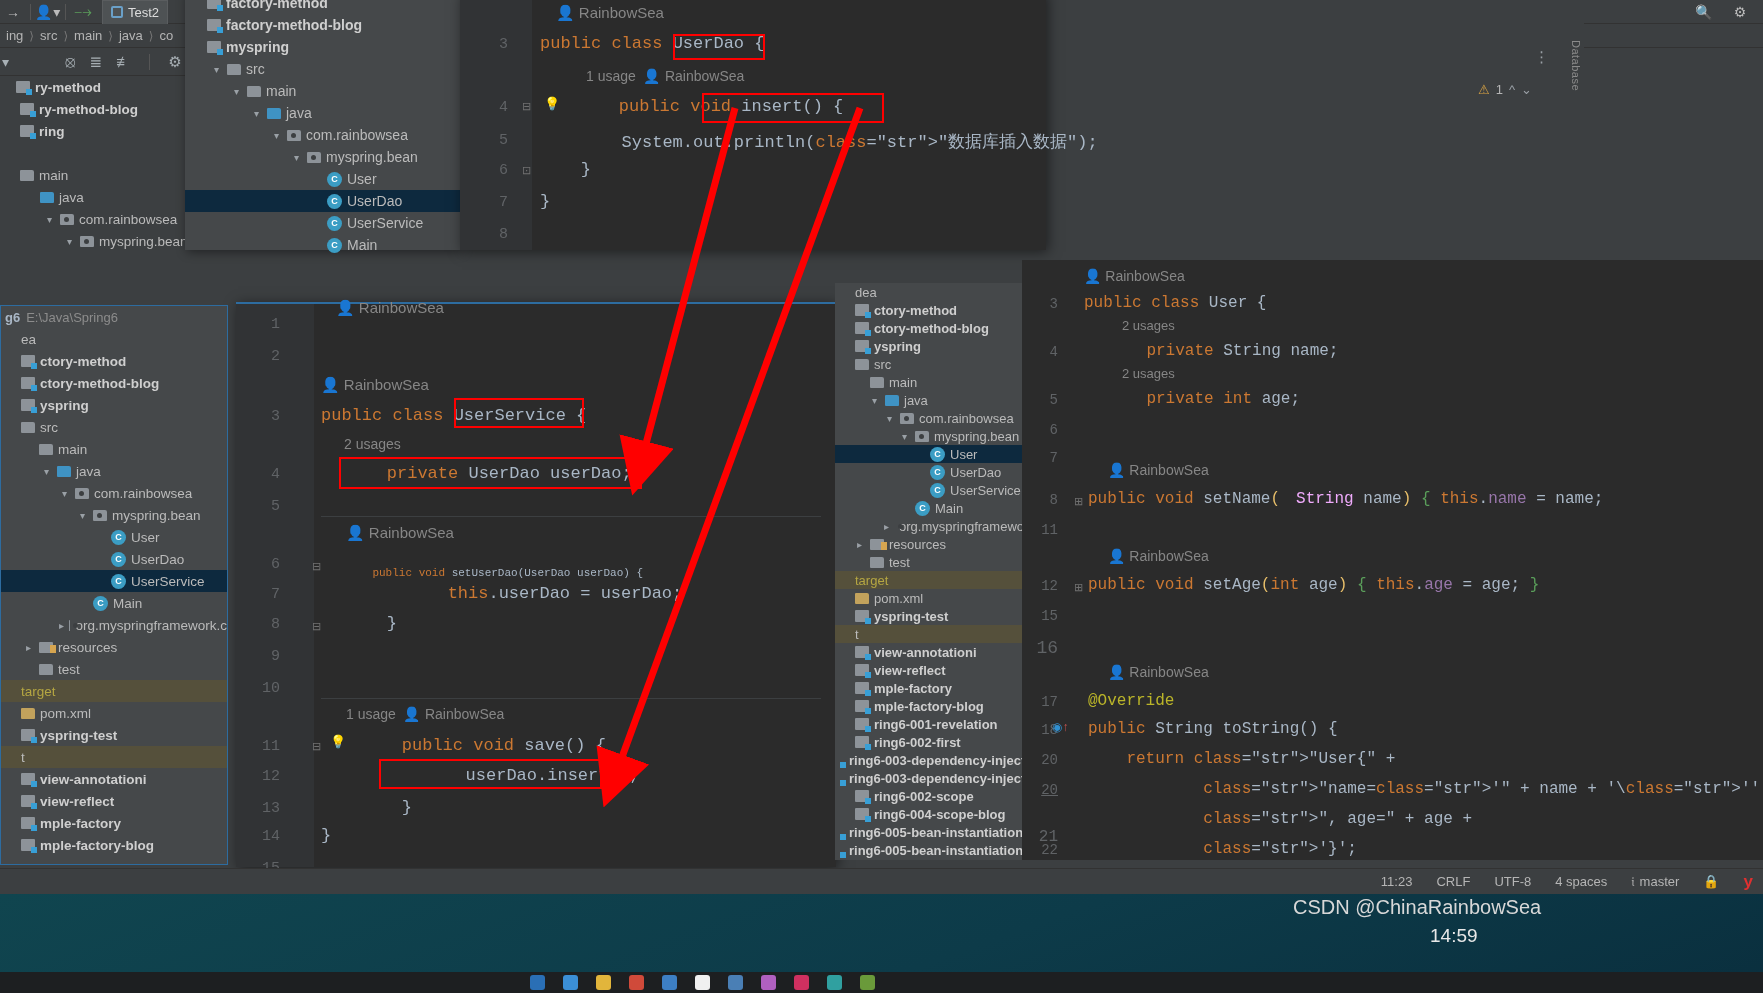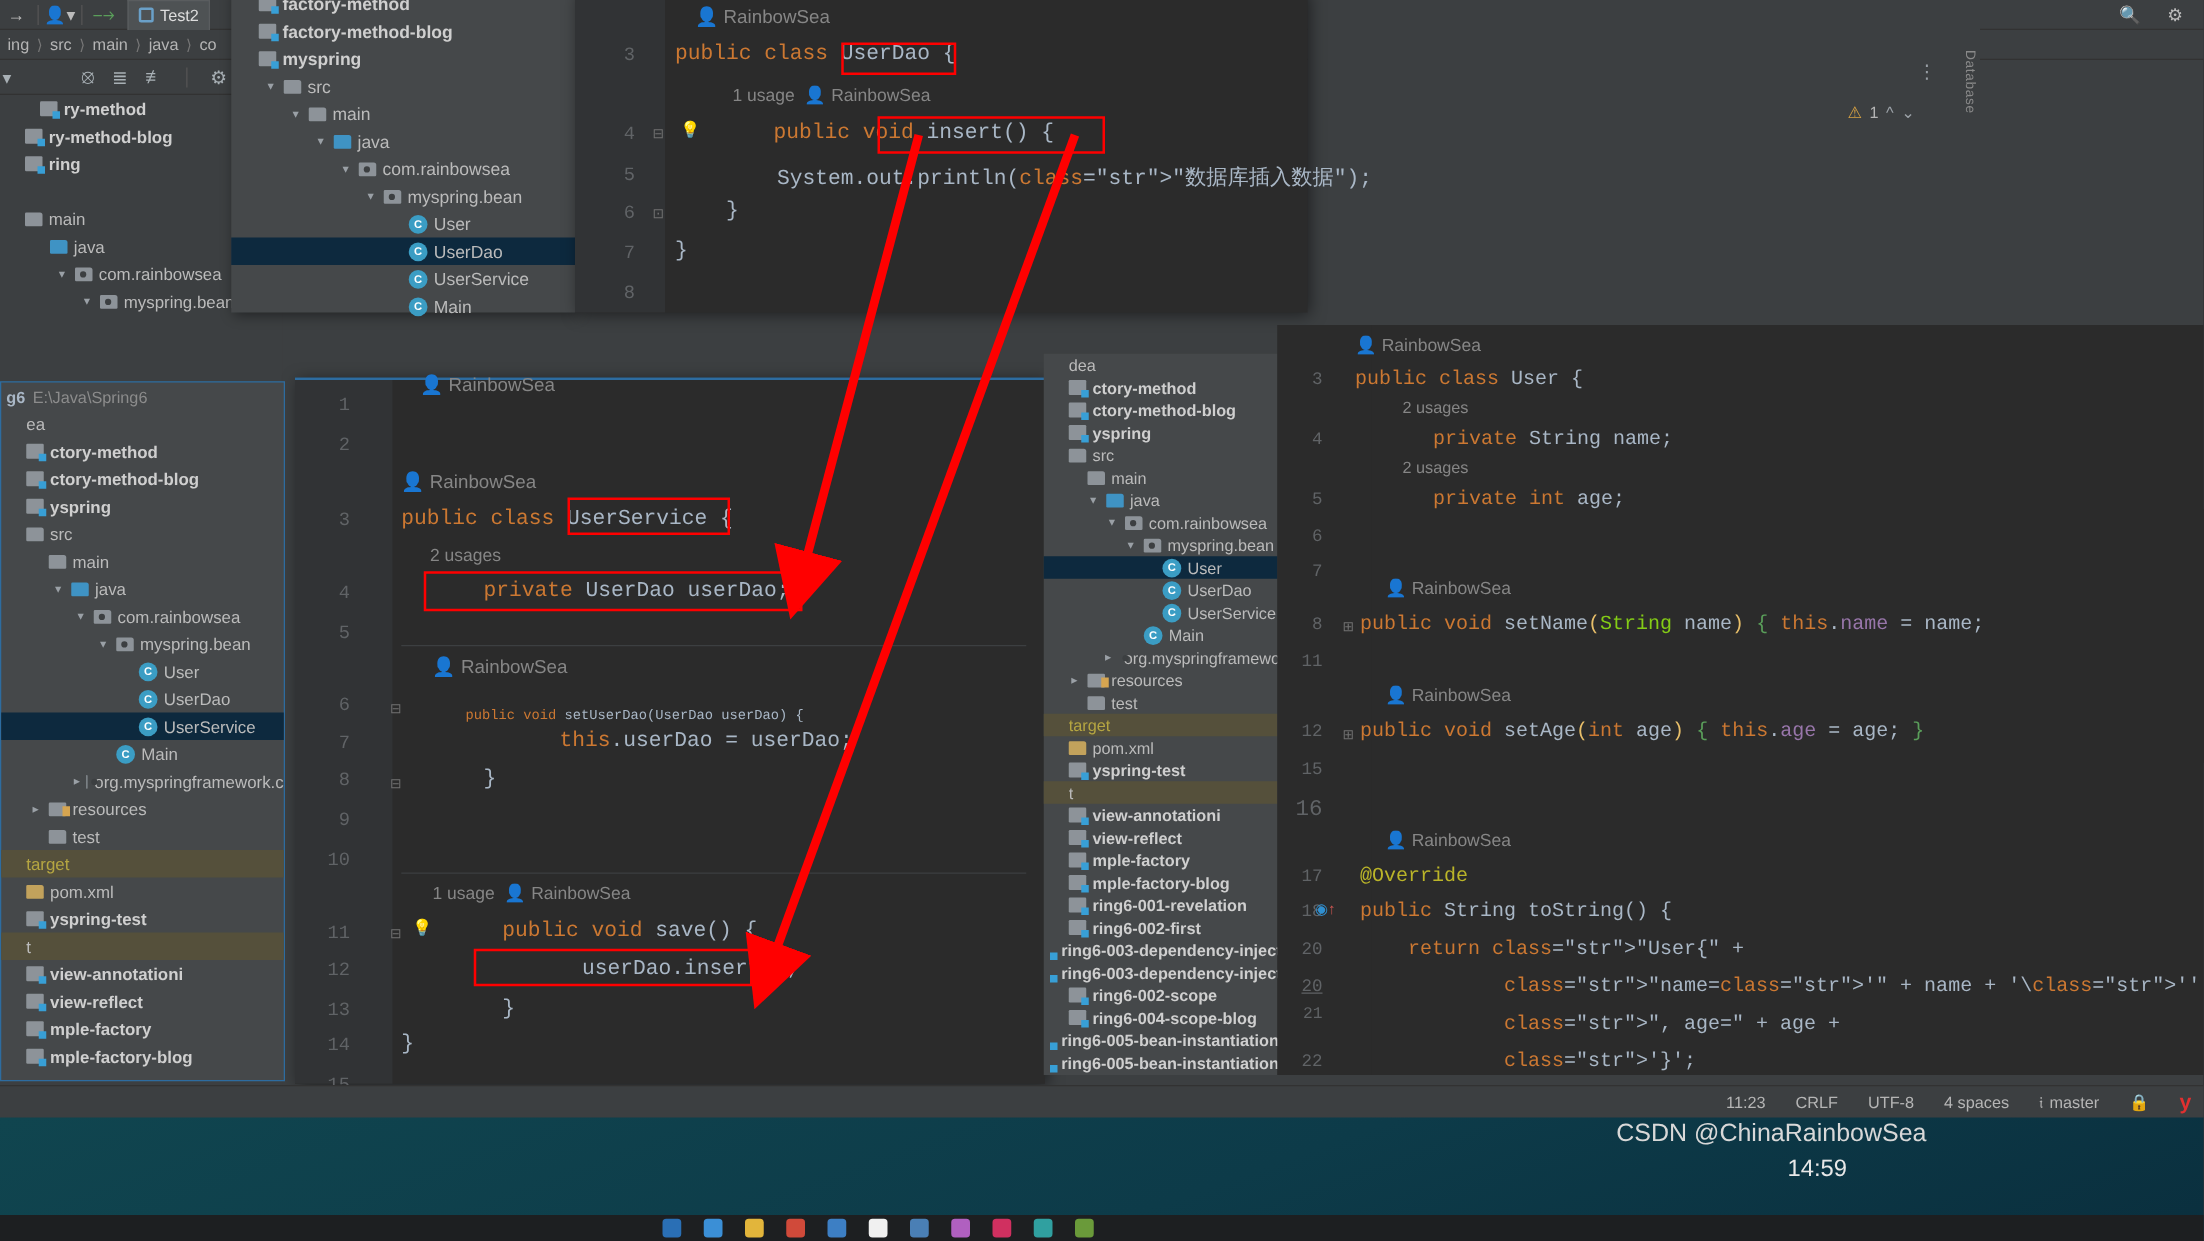--- a/index.html
+++ b/index.html
@@ -80,21 +80,21 @@
   .gutter{ position:absolute; left:0; top:0; bottom:0; background:#313335; }
   .lnum{ position:absolute; color:#606366; font-size:14px; text-align:right;
          font-family:"Liberation Mono", monospace;}
   .codeline{ position:absolute; font-family:"Liberation Mono", monospace; font-size:17px;
              white-space:pre; }
   .hint{ position:absolute; font-size:13.5px; color:#868686; white-space:pre;
          font-family:"Liberation Sans",sans-serif;}
   .hint .uicon{ color:#8a8a8a; }
 
   
-  .kw{ color:#cc7832; }  .id{ color:#a9b7c6; }  .ty{ color:#84cc16; }
+  .kw{ color:#cc7832; }  .id{ color:#a9b7c6; }  .ty{ color:#f0abfc;margin-left:16px; }
   .fld{ color:#9876aa; }  .ann{ color:#bbb529; }
   .meth{ color:#a9b7c6;} .br-y{color:#e8bf6a;} .br-g{color:#5a9e5a;}
 
   
   #ed-center{ left:236px; top:302px; width:600px; height:565px; background:#2b2b2b;
               border-top:2px solid #2d6ca0; box-shadow:2px 2px 12px rgba(0,0,0,.5); }
 
   
   #tree-center{ left:835px; top:283px; width:187px; height:577px; background:#45484a;
                 font-size:13px; }
@@ -169,21 +169,21 @@
     <span class="pi" style="margin-left:-2px">▾</span>
     <span class="pi" style="margin-left:42px;font-size:16px;">⦻</span>
     <span class="pi" style="font-size:15px;">≣</span>
     <span class="pi" style="font-size:15px;">≢</span>
     <span class="tb-sep"></span>
     <span class="pi" style="font-size:15px;">⚙</span>
   </div>
 
   <div id="path-label-left" class="abs">E:\Java\Spring6</div>
   <div id="tree-left" class="abs">
-      <div class="tree-row bold" style="height:22px;padding-left:16px">
+      <div class="tree-row bold" style="height:22px;padding-left:0">
         <span class="chev"></span>
         <span class="modicon"></span>
         <span>ry-method</span>
       </div>
       <div class="tree-row bold" style="height:22px;padding-left:4px">
         <span class="chev"></span>
         <span class="modicon"></span>
         <span>ry-method-blog</span>
       </div>
       <div class="tree-row bold" style="height:22px;padding-left:4px">
@@ -666,21 +666,21 @@
       <div class="lnum" style="left: 10px; top: 378px; width: 26px; font-size: 18px;">16</div>
       <div class="hint" style="left: 86px; top: 404px; font-size: 14px;"><span class="uicon">👤</span> RainbowSea</div>
       <div class="lnum" style="left: 10px; top: 434px; width: 26px; font-size: 14px;">17</div>
       <div class="codeline" style="left: 66px; top: 432px; font-size: 16px;"><span class="ann">@Override</span></div>
       <div class="lnum" style="left: 10px; top: 462px; width: 26px; font-size: 14px;">18</div>
       <div class="codeline" style="left: 66px; top: 460px; font-size: 16px;"><span class="kw">public</span> String toString() {</div>
       <div class="lnum" style="left: 10px; top: 492px; width: 26px; font-size: 14px;">20</div>
       <div class="codeline" style="left: 66px; top: 490px; font-size: 16px;">    <span class="kw">return</span> <span <span="" class="kw">class</span>="str"&gt;"User{" +</div>
       <div class="lnum" style="left: 10px; top: 522px; width: 26px; font-size: 14px; text-decoration: underline;">20</div>
       <div class="codeline" style="left: 66px; top: 520px; font-size: 16px;">            <span <span="" class="kw">class</span>="str"&gt;"name=<span <span="" class="kw">class</span>="str"&gt;'" + name + '\<span <span="" class="kw">class</span>="str"&gt;'' +</div>
-      <div class="lnum" style="left: 10px; top: 543px; width: 26px; font-size: 13px;">21</div>
+      <div class="lnum" style="left: 10px; top: 568px; width: 26px; font-size: 16px;">21</div>
       <div class="codeline" style="left: 66px; top: 550px; font-size: 16px;">            <span <span="" class="kw">class</span>="str"&gt;", age=" + age +</div>
       <div class="lnum" style="left: 10px; top: 582px; width: 26px; font-size: 14px;">22</div>
       <div class="codeline" style="left: 66px; top: 580px; font-size: 16px;">            <span <span="" class="kw">class</span>="str"&gt;'}';</div>
       <div class="lnum" style="left: 10px; top: 614px; width: 26px; font-size: 14px;">23</div>
       <div class="codeline" style="left: 66px; top: 612px; font-size: 16px;">}</div>
       <div class="lnum" style="left: 10px; top: 646px; width: 26px; font-size: 14px;">24</div>
       <div class="codeline" style="left: 66px; top: 644px; font-size: 16px;">}</div>
       <div class="abs" style="left: 52px; top: 235px; color: rgb(112, 112, 112); font-size: 11px;">⊞</div>
       <div class="abs" style="left: 52px; top: 321px; color: rgb(112, 112, 112); font-size: 11px;">⊞</div>
       <div class="abs" style="left: 30px; top: 460px; color: rgb(47, 143, 208); font-size: 12px;">◉<span style="color:#c75450">↑</span></div>

